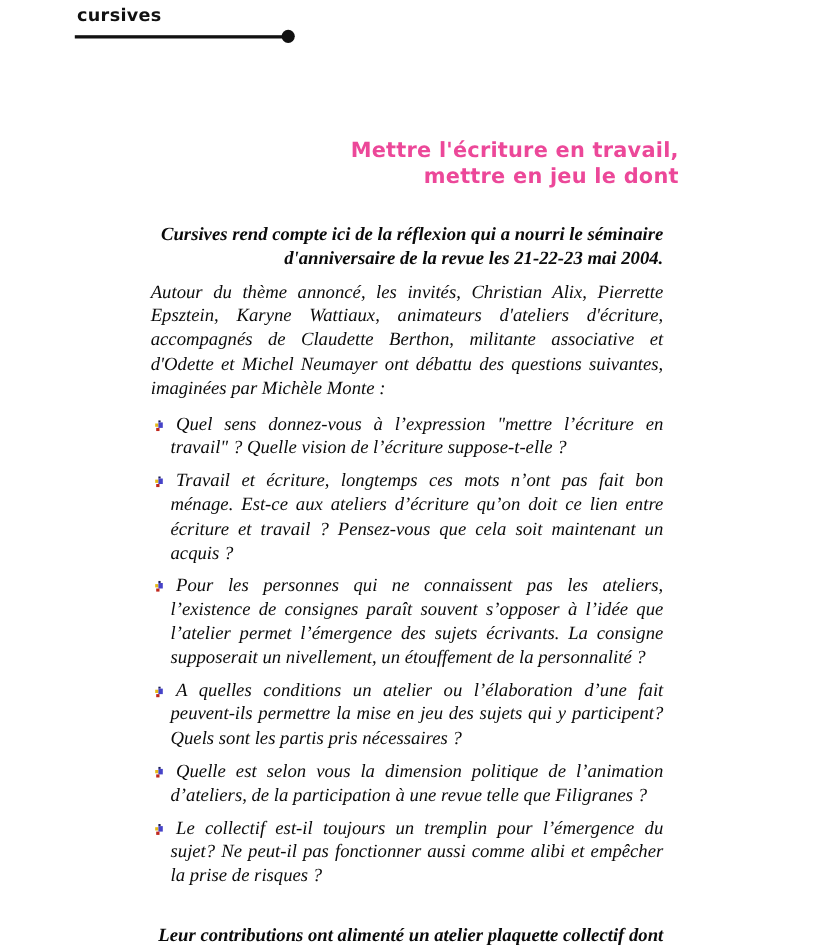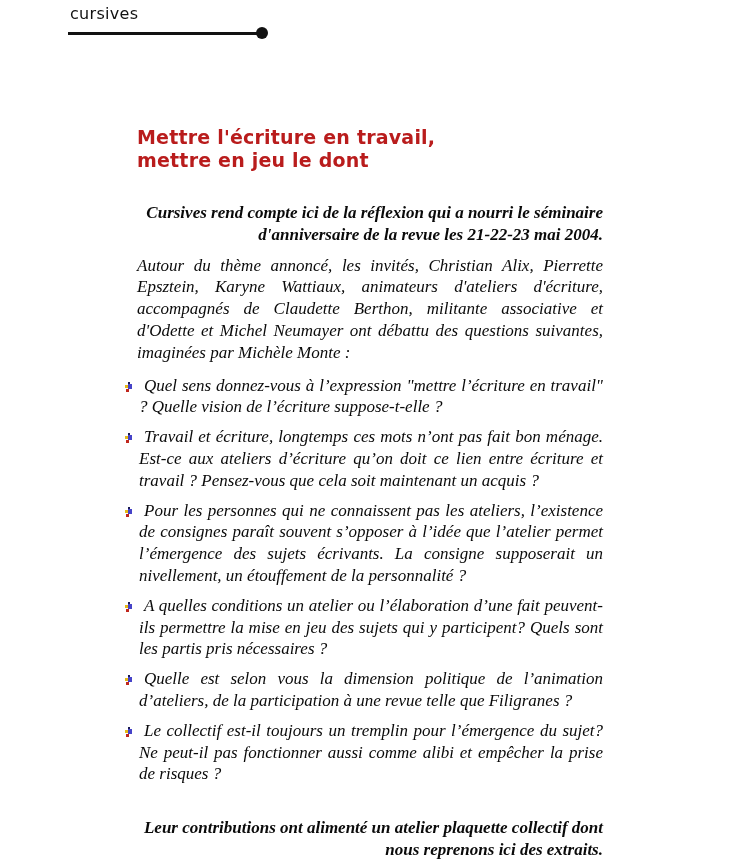--- a/index.html
+++ b/index.html
@@ -22,20 +22,21 @@
     left: 68px;
     top: 4px;
     width: 210px;
   }
   .brand {
     font-family: "DejaVu Sans", "Liberation Sans", sans-serif;
     font-size: 16px;
     letter-spacing: 0.3px;
     color: #111111;
     padding-left: 2px;
+    font-weight: bold;
   }
   .rule-wrap {
     position: relative;
     margin-top: 4px;
     height: 12px;
   }
   .rule {
     position: absolute;
     left: 0;
     top: 5px;
@@ -52,26 +53,26 @@
     border-radius: 50%;
     background: #111111;
   }
 
   
   .title {
     position: absolute;
     left: 137px;
     top: 126px;
     width: 480px;
-    text-align: left;
+    text-align: right;
     font-family: "DejaVu Sans", "Liberation Sans", sans-serif;
     font-weight: bold;
     font-size: 19px;
     line-height: 23px;
-    color: #b91c1c;
+    color: #ec4899;
     letter-spacing: 0.2px;
   }
 
   
   .column {
     position: absolute;
     left: 137px;
     top: 202px;
     width: 466px;
     font-family: "Liberation Serif", "DejaVu Serif", serif;
@@ -88,21 +89,21 @@
     font-weight: bold;
     text-align: right;
   }
   .question-list {
     list-style: none;
     margin: 11px 0 0 0;
     padding: 0;
   }
   .question-item {
     position: relative;
-    margin: 0 0 8px 0;
+    margin: 0 0 8px 16px;
     padding-left: 2px;
     text-align: justify;
     text-indent: 5px;
   }
   .q-bullet {
     position: absolute;
     left: -12px;
     top: 7px;
     width: 8px;
     height: 10px;

